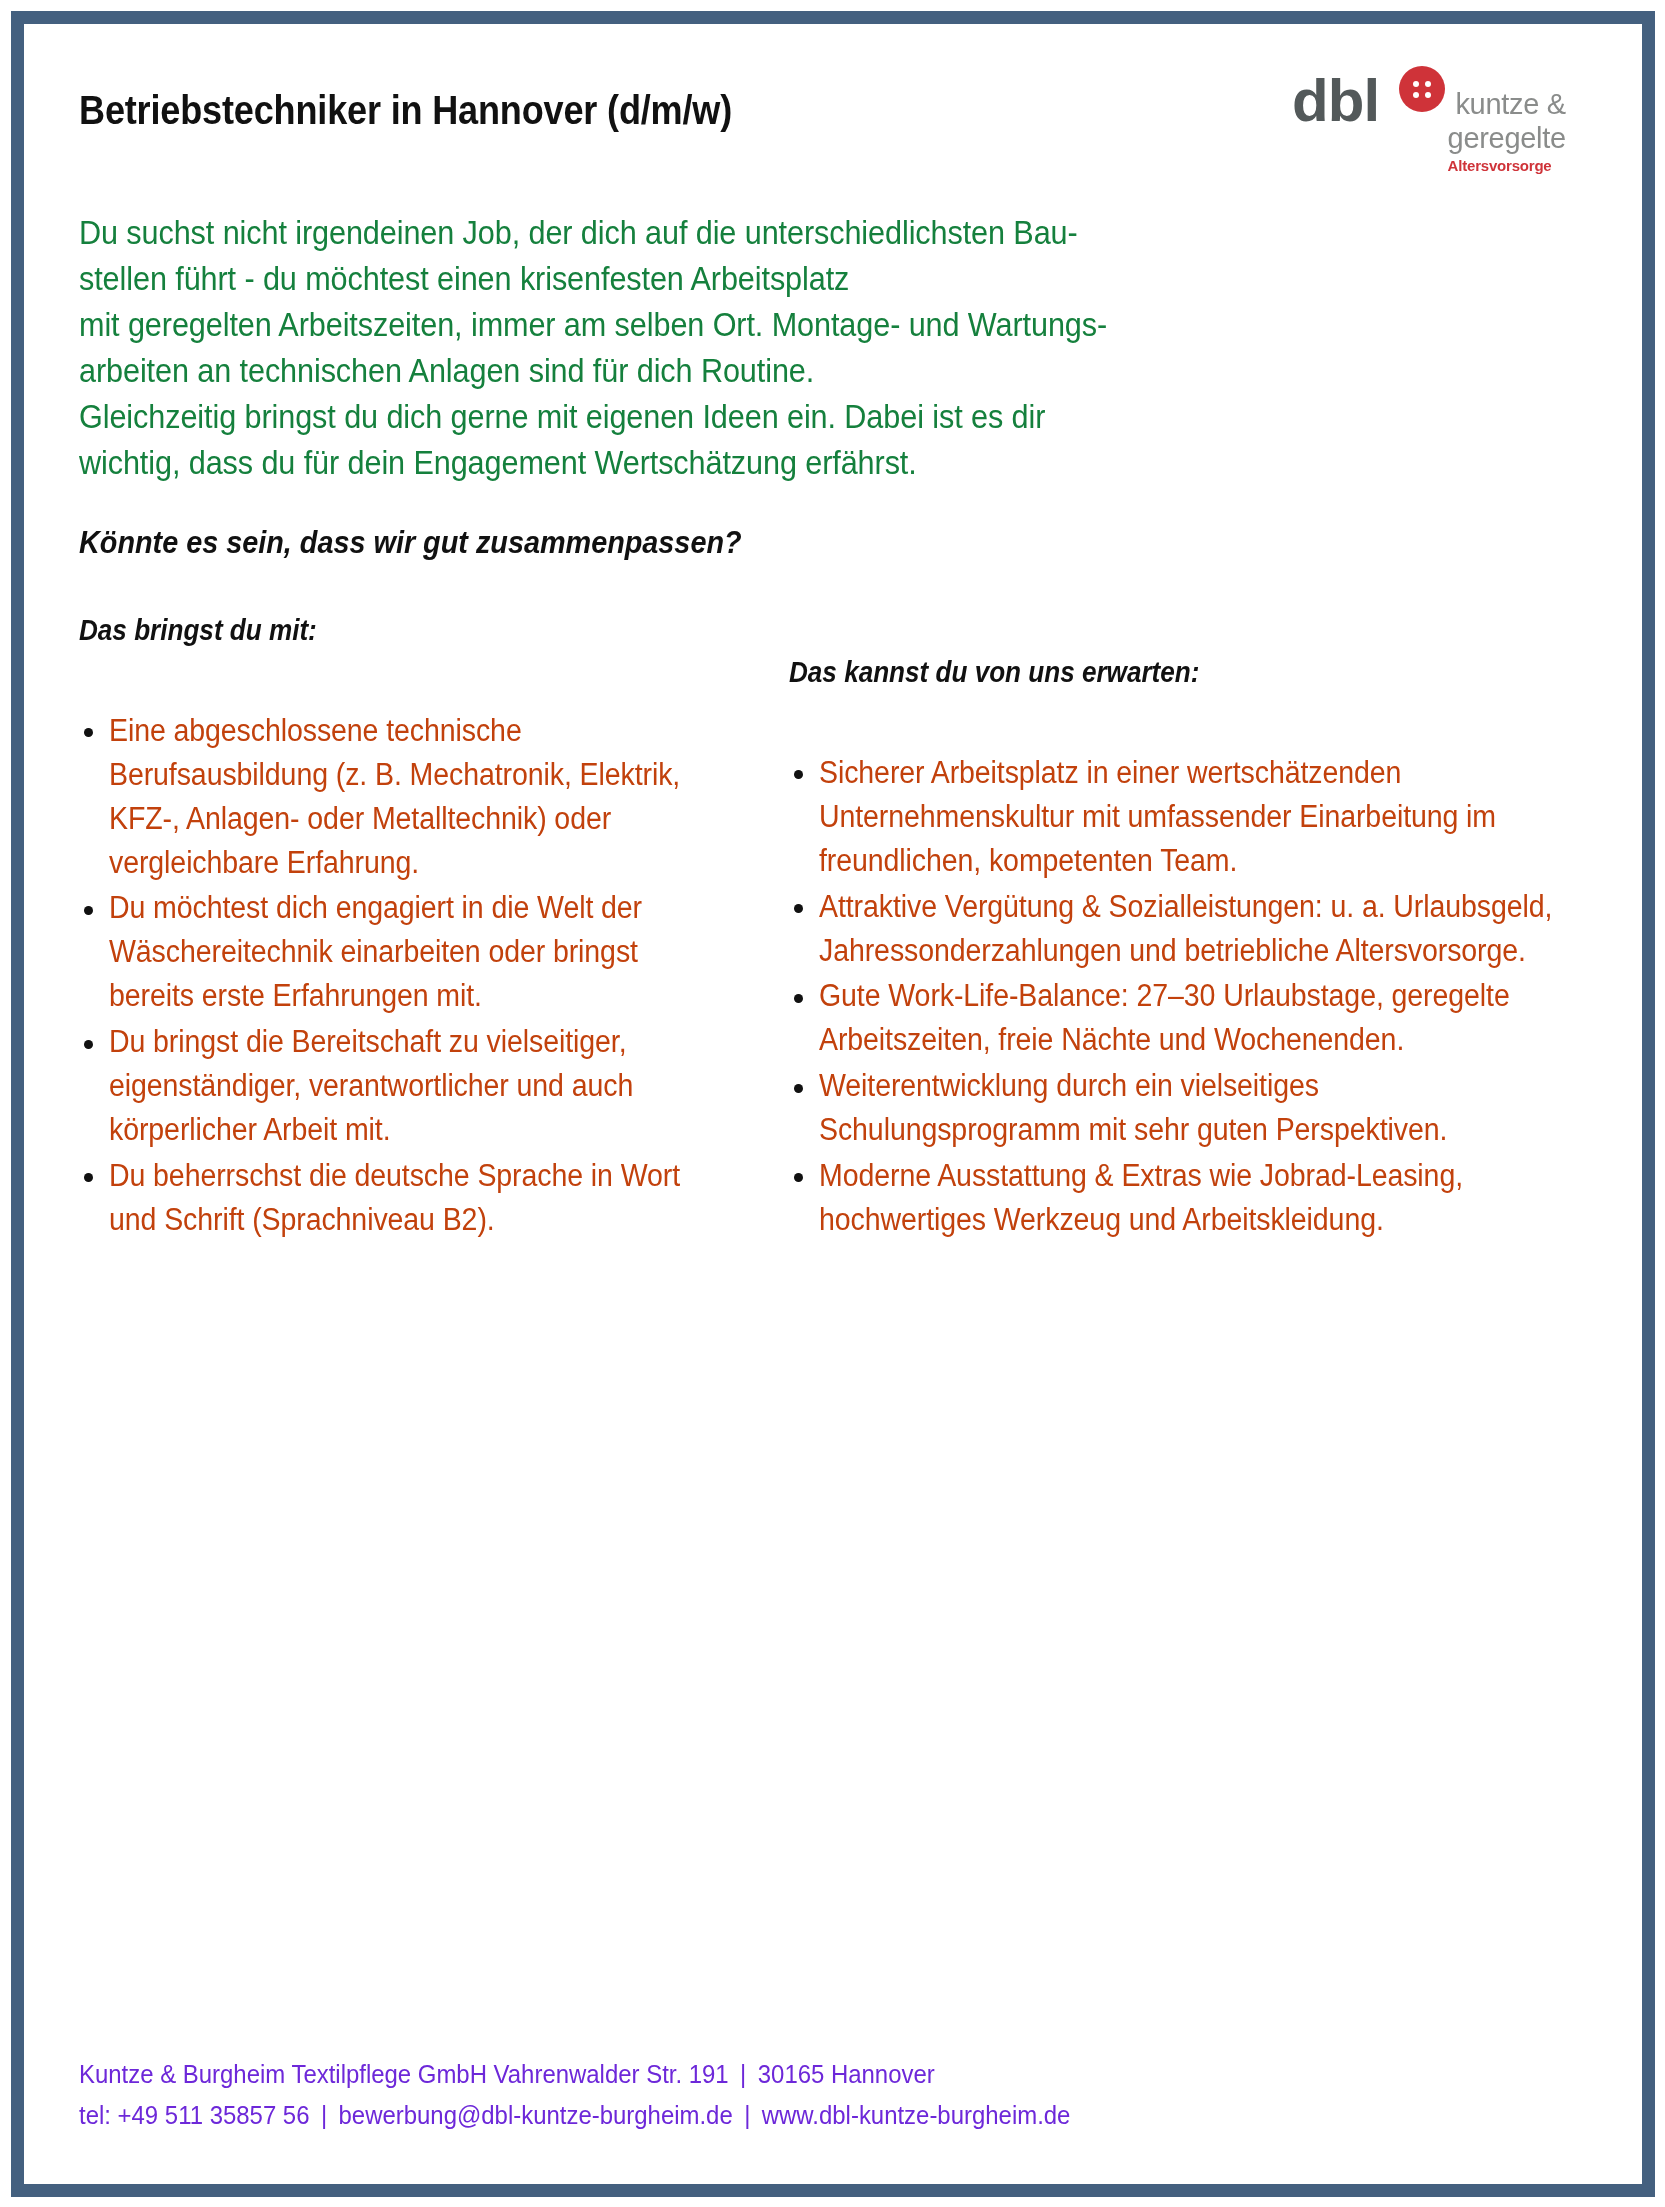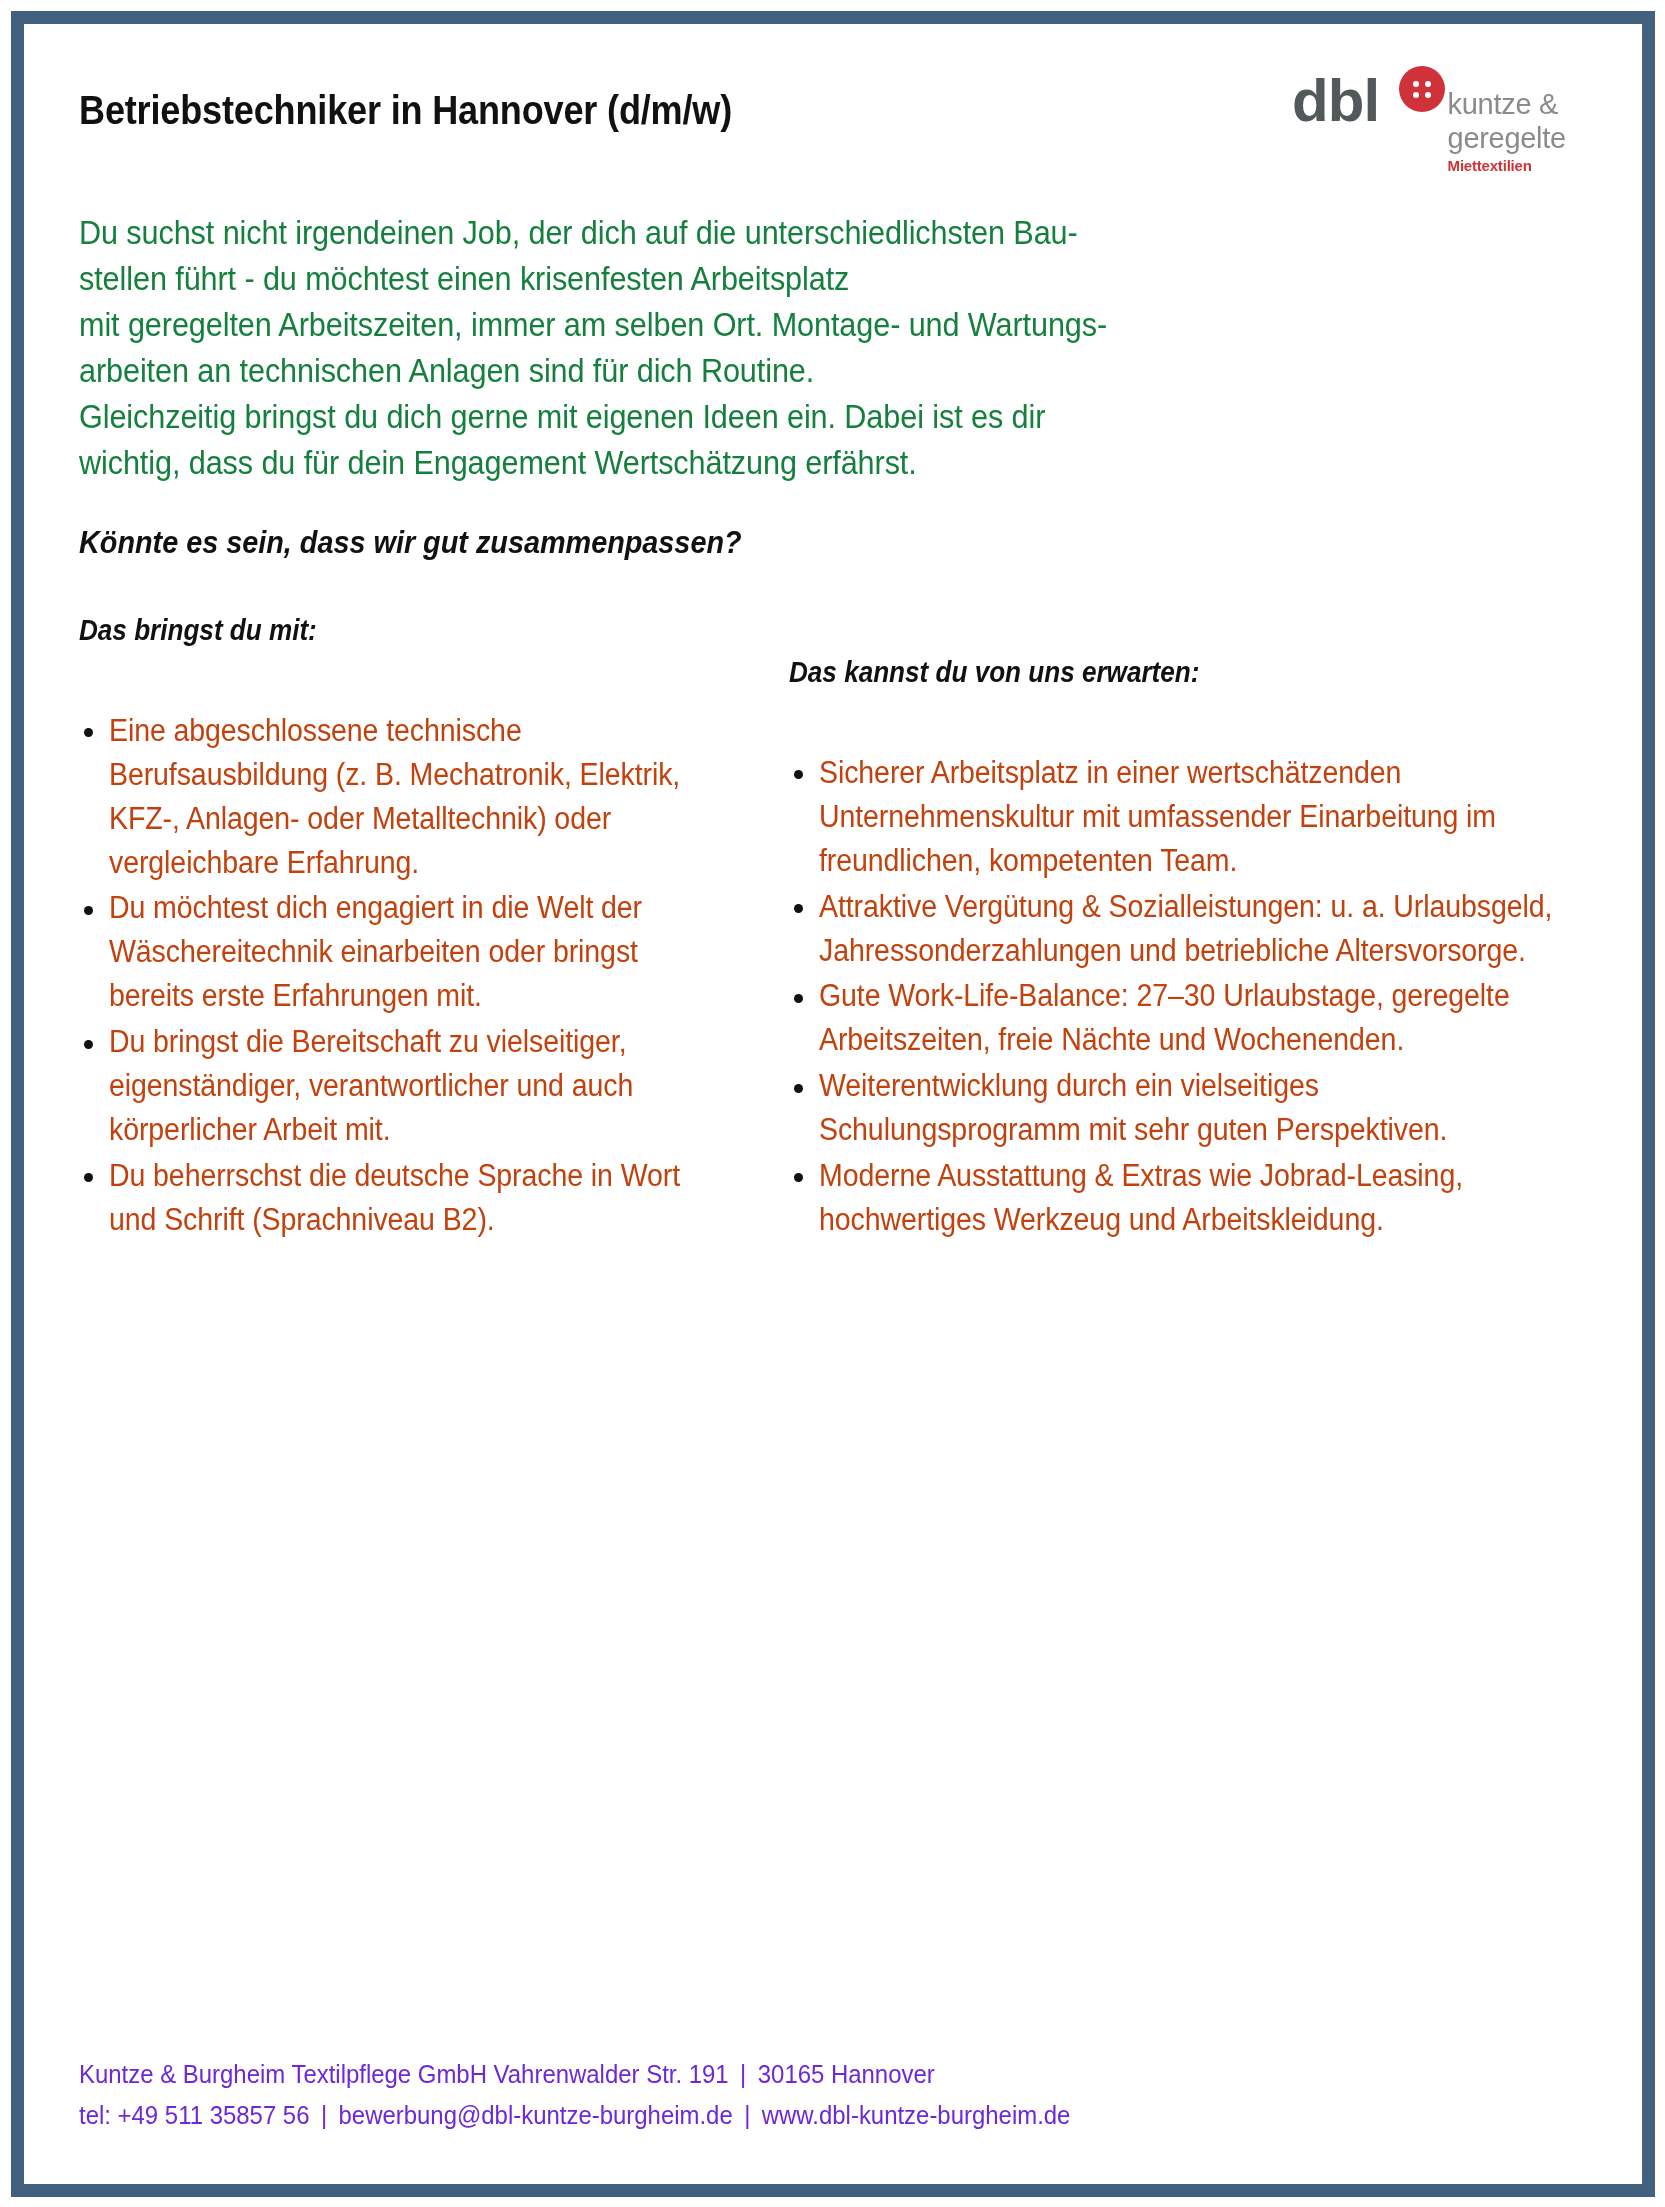--- a/index.html
+++ b/index.html
@@ -224,26 +224,26 @@
       <div class="logo">
         <div class="logo-dbl" style="color: rgb(83, 89, 90);">dbl</div>
 
         <div class="logo-button" style="background: rgb(207, 51, 57);">
           <span class="dot d1"></span>
           <span class="dot d2"></span>
           <span class="dot d3"></span>
           <span class="dot d4"></span>
         </div>
 
-        <div class="logo-name" style="color: rgb(138, 140, 139);">
+        <div class="logo-name" style="color: rgb(138, 140, 139); text-align: right;">
           <div>kuntze &amp;</div>
           <div>geregelte</div>
         </div>
 
-        <div class="logo-tag" style="color: rgb(207, 51, 57);">Miettextilien</div>
+        <div class="logo-tag" style="color: rgb(207, 51, 57);">Altersvorsorge</div>
       </div>
     </div>
 
     <div class="intro">
       <div class="line cond">Du suchst nicht irgendeinen Job, der dich auf die unterschiedlichsten Bau-</div>
       <div class="line cond">stellen führt - du möchtest einen krisenfesten Arbeitsplatz</div>
       <div class="line cond">mit geregelten Arbeitszeiten, immer am selben Ort. Montage- und Wartungs-</div>
       <div class="line cond">arbeiten an technischen Anlagen sind für dich Routine.</div>
       <div class="line cond">Gleichzeitig bringst du dich gerne mit eigenen Ideen ein. Dabei ist es dir</div>
       <div class="line cond">wichtig, dass du für dein Engagement Wertschätzung erfährst.</div>

